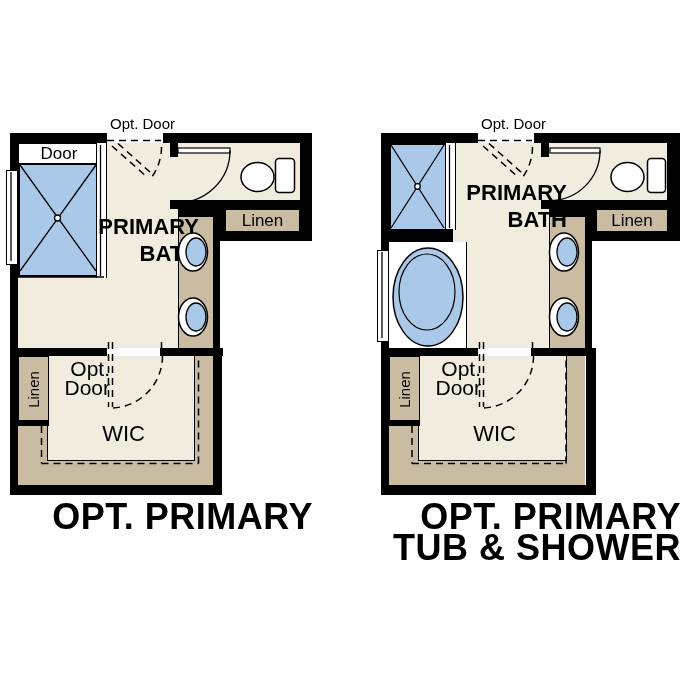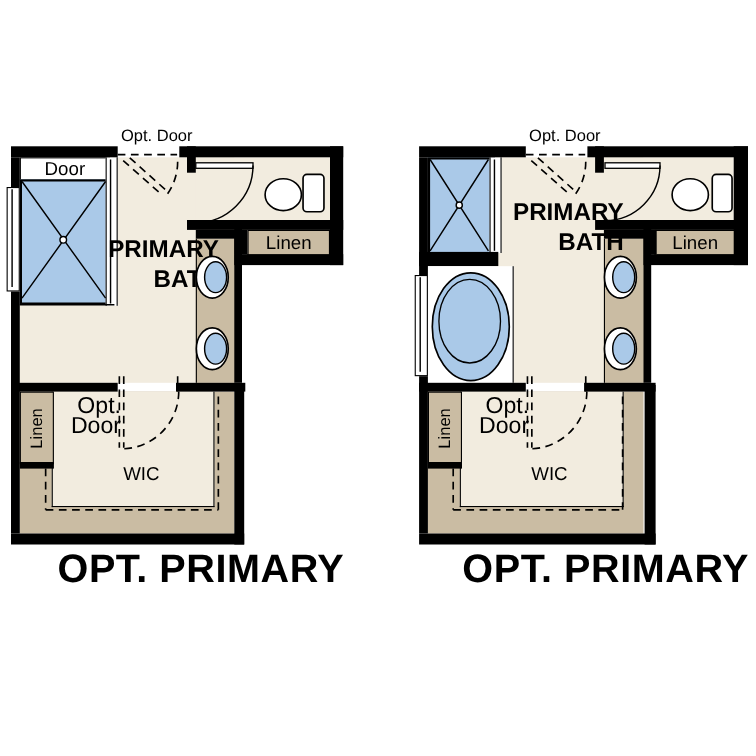--- a/index.html
+++ b/index.html
@@ -18,21 +18,21 @@
   .glass{border-left:1.5px solid #000;border-right:1.5px solid #000;}
   .win{border:1.5px solid #000;}
   .linen-top{border:1.5px solid #000;font-size:17px;}
   .linen-side{border:1.5px solid #000;}
   .linen-side span{transform:rotate(-90deg);font-size:15px;white-space:nowrap;}
   .vanity{border-left:1.5px solid #000;}
   .wic-cream{border:1.5px solid #000;border-top:none;}
   .tub-room{border-right:1.5px solid #000;}
   .opt-door-lbl{font-size:15px;line-height:18px;}
   .room-lbl{font-weight:bold;font-size:22px;line-height:27px;letter-spacing:0;}
-  .wic-lbl{font-size:17px;}
+  .wic-lbl{font-size:22px;}
   .wic-door-lbl{font-size:21px;line-height:19px;}
   .title{font-weight:bold;font-size:36px;line-height:31px;letter-spacing:0.5px;}
   svg{position:absolute;left:0;top:0;pointer-events:none;}
 </style>
 </head>
 <body>
 
 <div id="stage">
 
   <section class="abs" style="left:0;top:0;width:687px;height:687px">
@@ -132,20 +132,21 @@
       <div>PRIMARY</div>
       <div>BATH</div>
     </div>
     <div class="lbl wic-door-lbl" style="left:427px;top:359px;width:54px">
       <div>Opt.</div>
       <div>Door</div>
     </div>
     <div class="lbl wic-lbl" style="left:466px;top:421px;width:50px">WIC</div>
     <div class="lbl title" style="left:375px;top:501px;width:306px">
       <div>OPT. PRIMARY</div>
+      <div>TUB &amp; SHOWER</div>
     </div>
   </section>
 
   <svg width="687" height="687" viewBox="0 0 687 687">
     <g stroke="#000" fill="none" stroke-width="1.3">
 
       <path d="M20,165 L96,271 M96,165 L20,271"></path>
       <circle cx="57.5" cy="218" r="3" fill="#ffffff"></circle>
       <path d="M100.5,145 V276 M18,277 H104"></path>
       <path d="M11,172 V261"></path>

